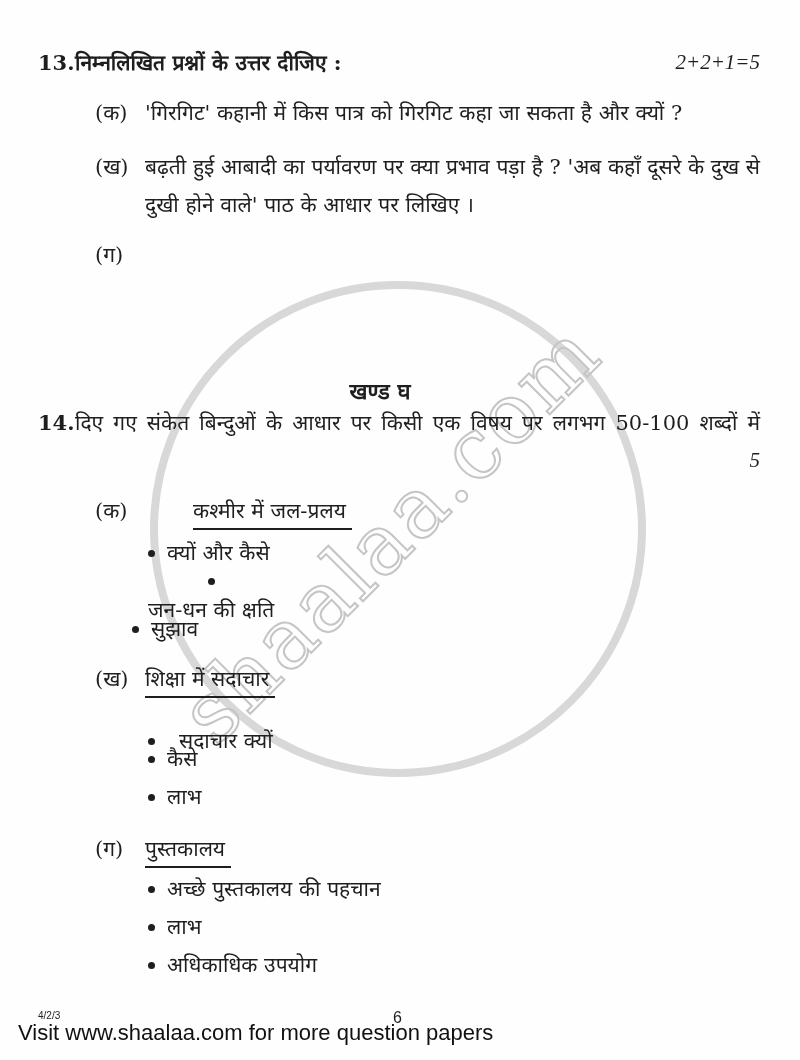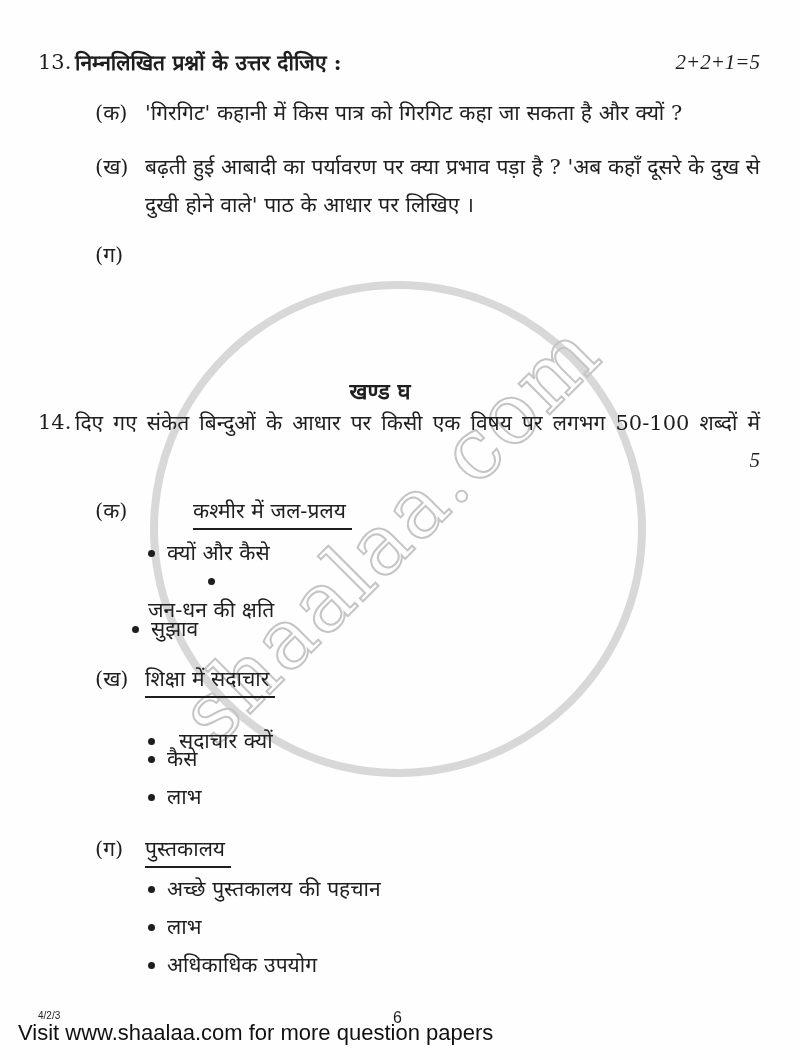--- a/index.html
+++ b/index.html
@@ -10,21 +10,21 @@
     margin: 0 auto;
     background: #fefefe;
     overflow: hidden;
     font-family: "DejaVu Serif", serif;
     color: #1e1e1e;
   }
   .abs { position: absolute; }
   .hline { font-size: 21px; line-height: 26px; white-space: nowrap; }
   .wrapline { font-size: 21px; line-height: 26px; }
   .justify-line { text-align: justify; text-align-last: justify; white-space: normal; }
-  .qnum { font-weight: normal; font-size: 21px; }
+  .qnum { font-weight: bold; font-size: 21px; }
   .marks { font-style: italic; font-size: 21px; font-family: "Liberation Serif", serif; }
   .section-title { font-weight: bold; font-size: 22px; text-align: center; margin-top: 29px; }
   .topic-title {
     display: inline-block;
     border-bottom: 2px solid #1e1e1e;
     padding: 0 6px 4px 0;
   }
   .bullet-dot {
     display: inline-block;
     width: 7px; height: 7px;

